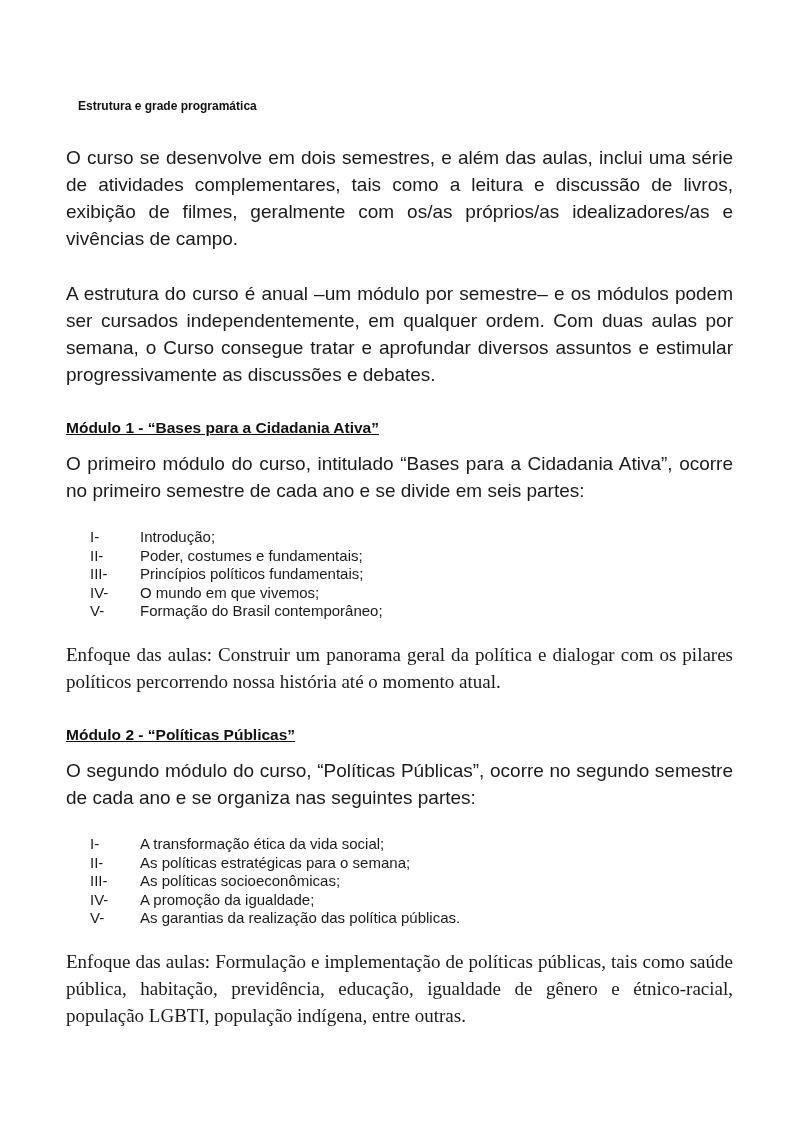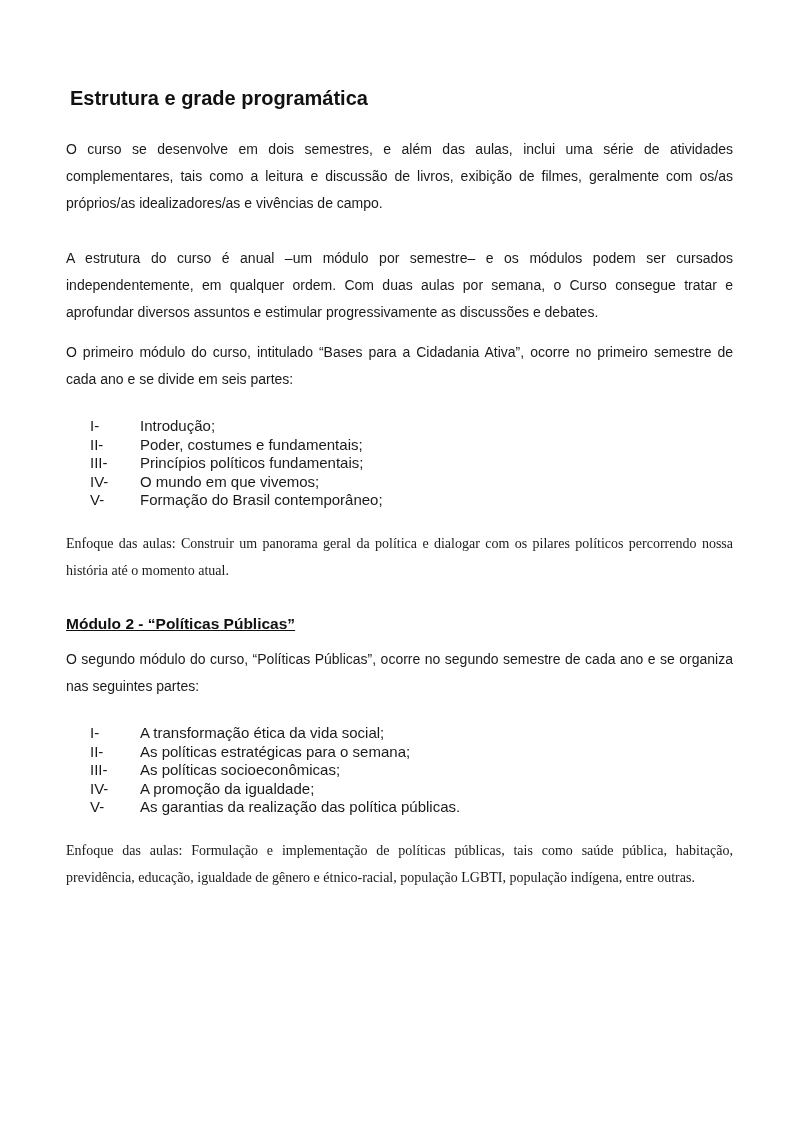--- a/index.html
+++ b/index.html
@@ -12,28 +12,28 @@
     width: 800px;
     height: 1132px;
     background: #ffffff;
     box-sizing: border-box;
     padding: 84px 67px 0 66px;
     font-family: "Liberation Sans", "DejaVu Sans", sans-serif;
     color: #1a1a1a;
     overflow: hidden;
   }
   .doc-title {
-    font-size: 20px;
+    font-size: 12px;
     font-weight: bold;
     line-height: 20px;
-    margin: 4px;
+    margin: 12px;
     color: #111111;
   }
   .para {
-    font-size: 14px;
+    font-size: 19px;
     line-height: 27px;
     text-align: justify;
     margin: 28px 0 0 0;
   }
   .module-heading {
     font-size: 15.5px;
     font-weight: bold;
     text-decoration: underline;
     line-height: 19px;
     margin: 30px 0 0 0;
@@ -66,20 +66,21 @@
 <body>
 
 <div class="page">
 
   <h1 class="doc-title">Estrutura e grade programática</h1>
 
   <p class="para">O curso se desenvolve em dois semestres, e além das aulas, inclui uma série de atividades complementares, tais como a leitura e discussão de livros, exibição de filmes, geralmente com os/as próprios/as idealizadores/as e vivências de campo.</p>
 
   <p class="para">A estrutura do curso é anual –um módulo por semestre– e os módulos podem ser cursados independentemente, em qualquer ordem. Com duas aulas por semana, o Curso consegue tratar e aprofundar diversos assuntos e estimular progressivamente as discussões e debates.</p>
 
+  <h2 class="module-heading">Módulo 1 - “Bases para a Cidadania Ativa”</h2>
 
   <p class="para module-intro">O primeiro módulo do curso, intitulado “Bases para a Cidadania Ativa”, ocorre no primeiro semestre de cada ano e se divide em seis partes:</p>
 
   <div class="roman-list">
     <div class="row">
       <span class="numeral">I-</span>
       <span class="item-text">Introdução;</span>
     </div>
     <div class="row">
       <span class="numeral">II-</span>

